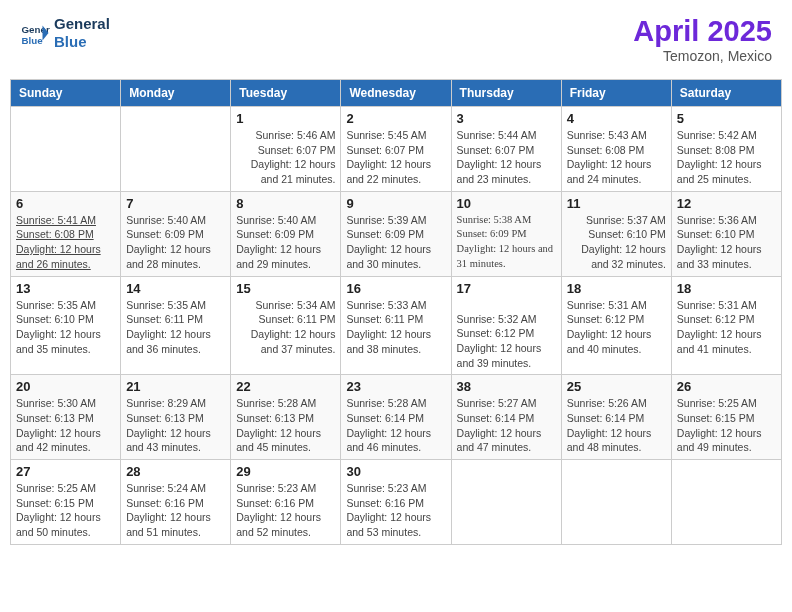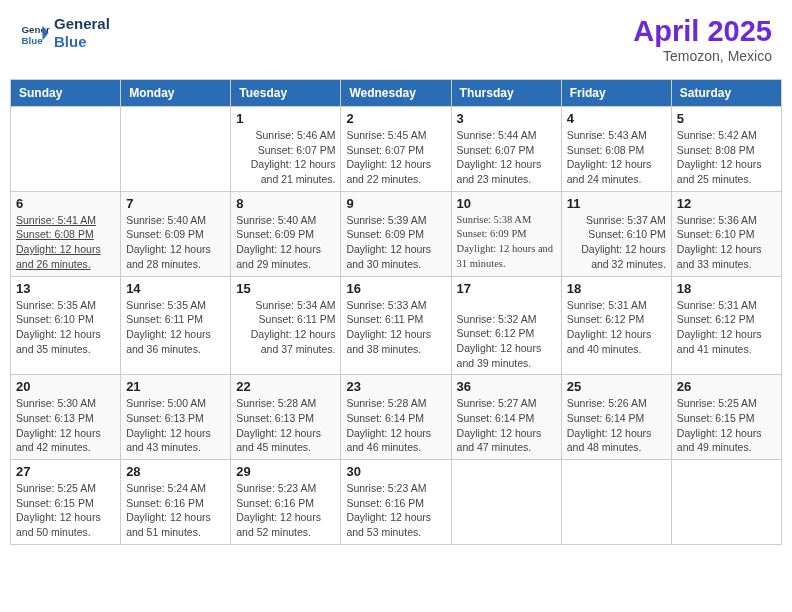--- a/index.html
+++ b/index.html
@@ -239,38 +239,38 @@
       </tr>
       <tr class="week-row">
         <td>
           <div class="cell-date">20</div>
           <div class="cell-info" style="white-space: pre-line;">Sunrise: 5:30 AM
 Sunset: 6:13 PM
 Daylight: 12 hours and 42 minutes.</div>
         </td>
         <td>
           <div class="cell-date">21</div>
-          <div class="cell-info" style="white-space: pre-line;">Sunrise: 5:00 AM
+          <div class="cell-info" style="white-space: pre-line;">Sunrise: 8:29 AM
 Sunset: 6:13 PM
 Daylight: 12 hours and 43 minutes.</div>
         </td>
         <td>
           <div class="cell-date">22</div>
           <div class="cell-info" style="white-space: pre-line;">Sunrise: 5:28 AM
 Sunset: 6:13 PM
 Daylight: 12 hours and 45 minutes.</div>
         </td>
         <td>
           <div class="cell-date">23</div>
           <div class="cell-info" style="white-space: pre-line;">Sunrise: 5:28 AM
 Sunset: 6:14 PM
 Daylight: 12 hours and 46 minutes.</div>
         </td>
         <td>
-          <div class="cell-date">36</div>
+          <div class="cell-date">38</div>
           <div class="cell-info" style="white-space: pre-line;">Sunrise: 5:27 AM
 Sunset: 6:14 PM
 Daylight: 12 hours and 47 minutes.</div>
         </td>
         <td>
           <div class="cell-date">25</div>
           <div class="cell-info" style="white-space: pre-line;">Sunrise: 5:26 AM
 Sunset: 6:14 PM
 Daylight: 12 hours and 48 minutes.</div>
         </td>

